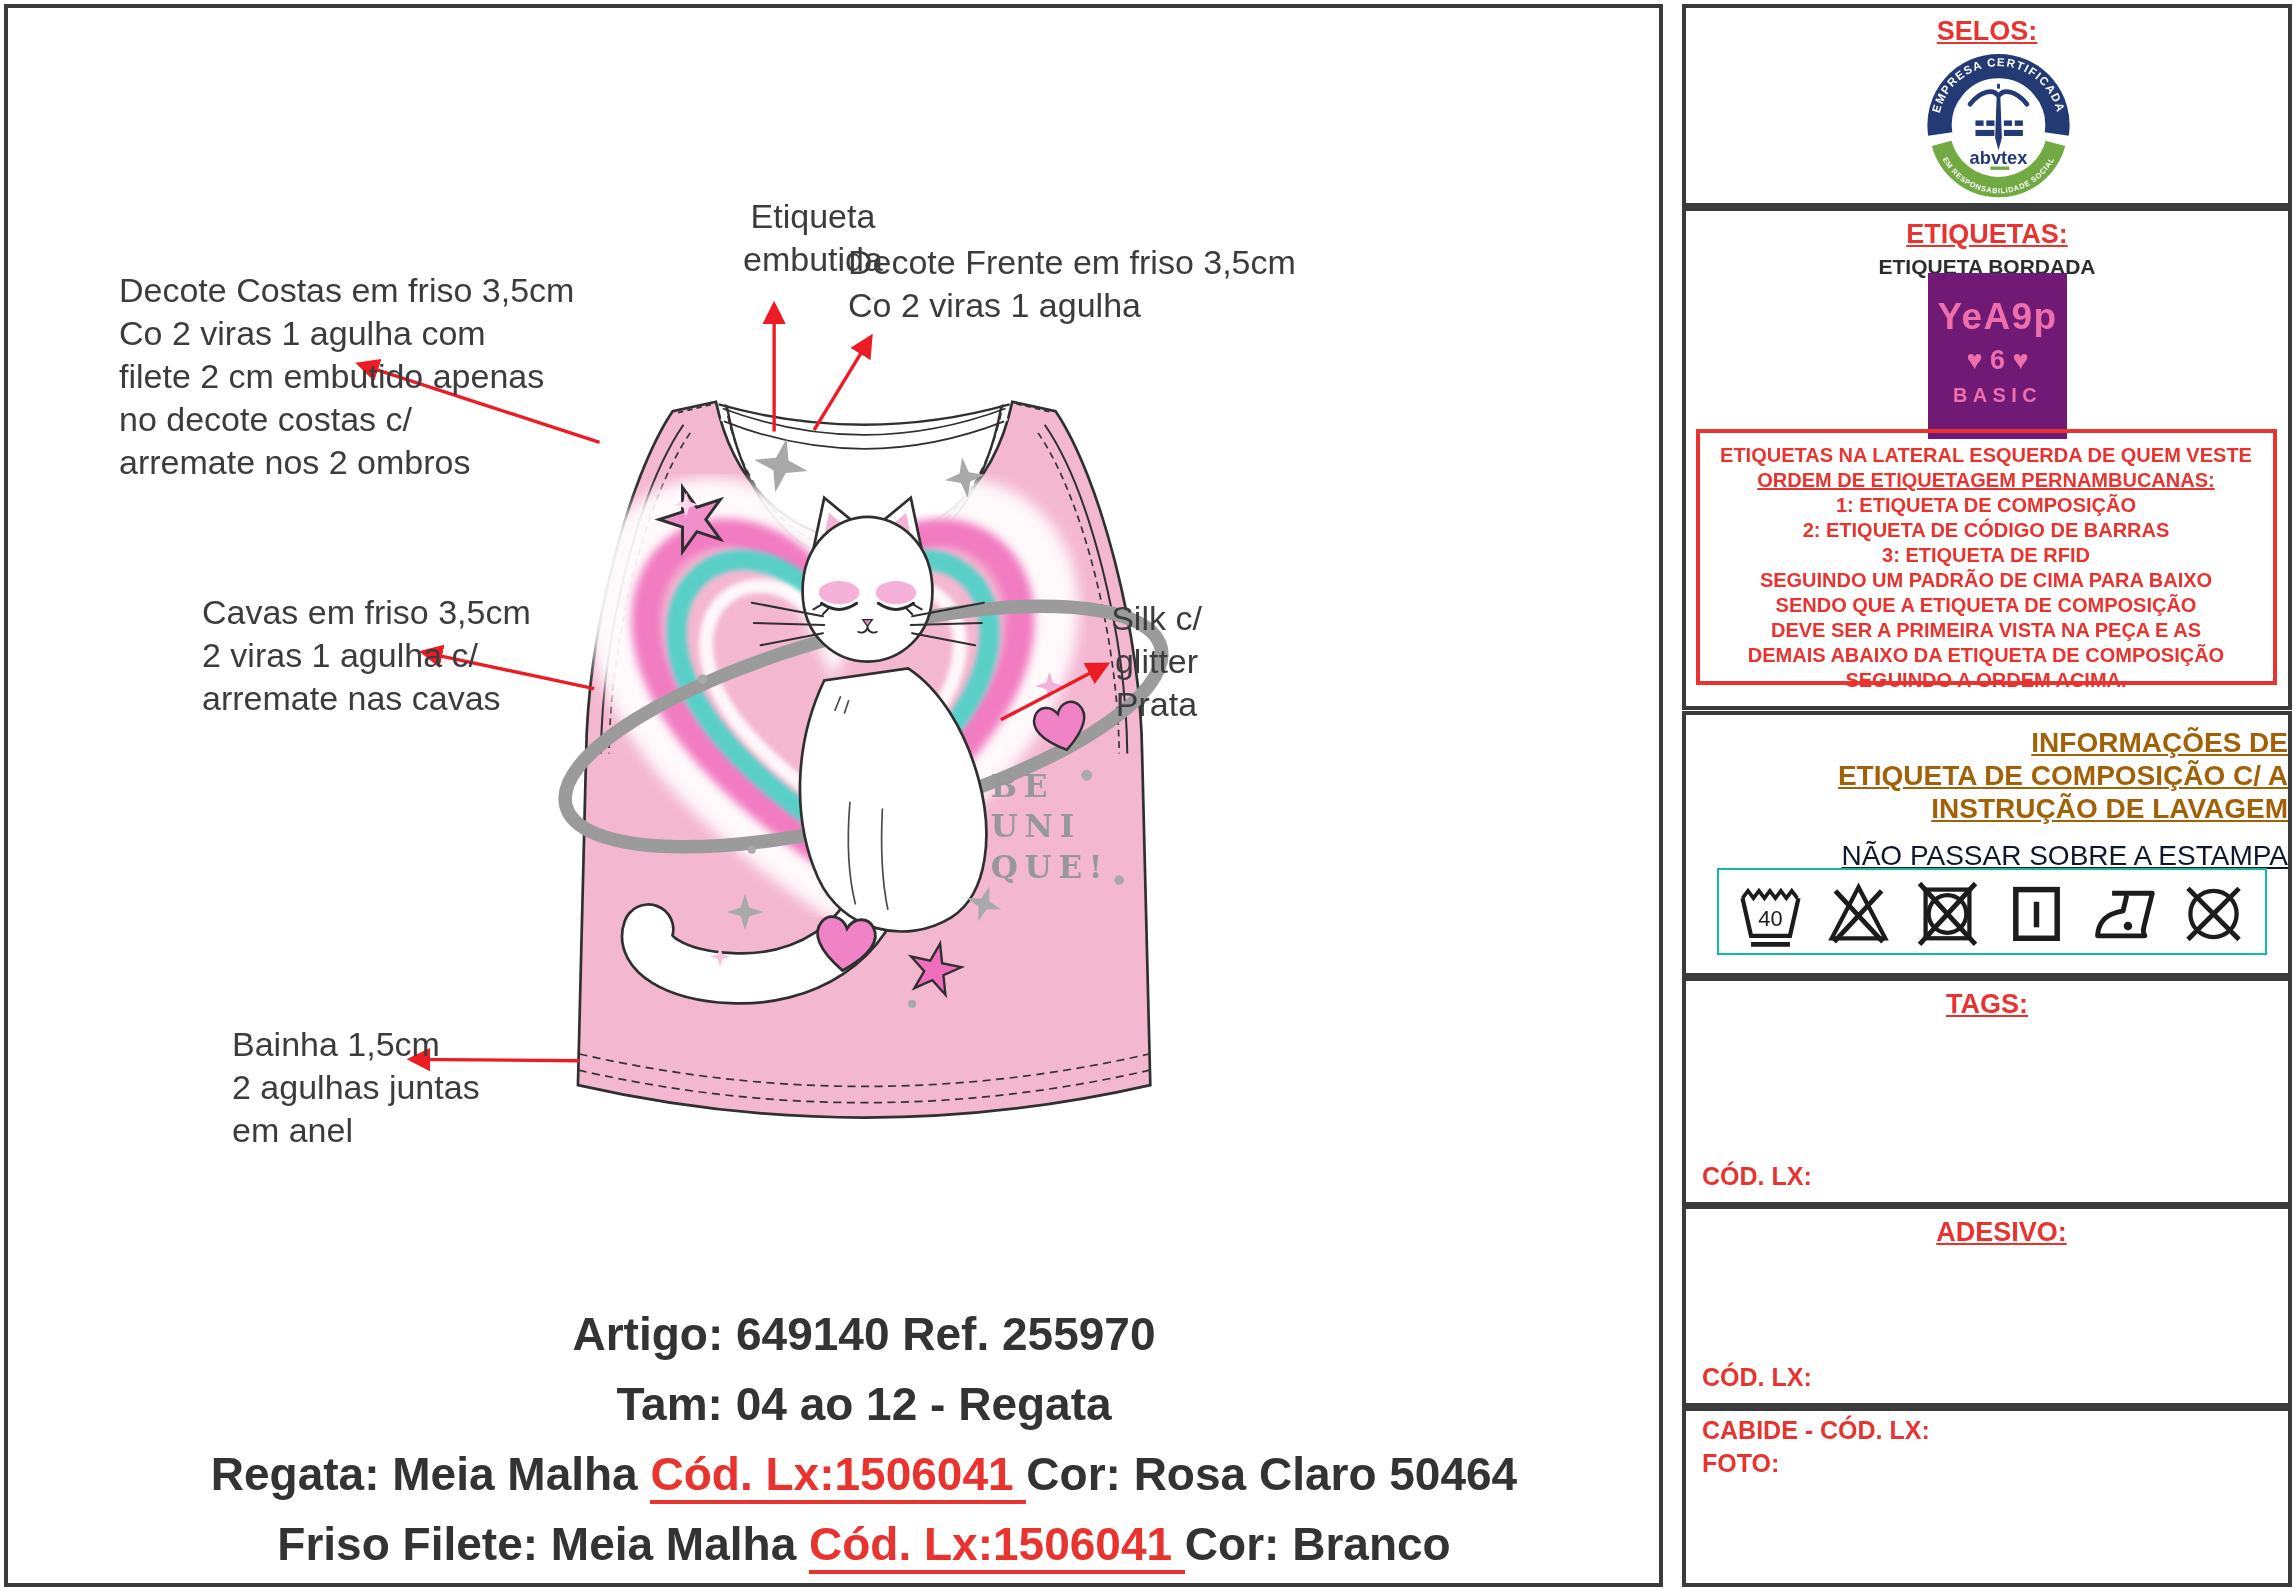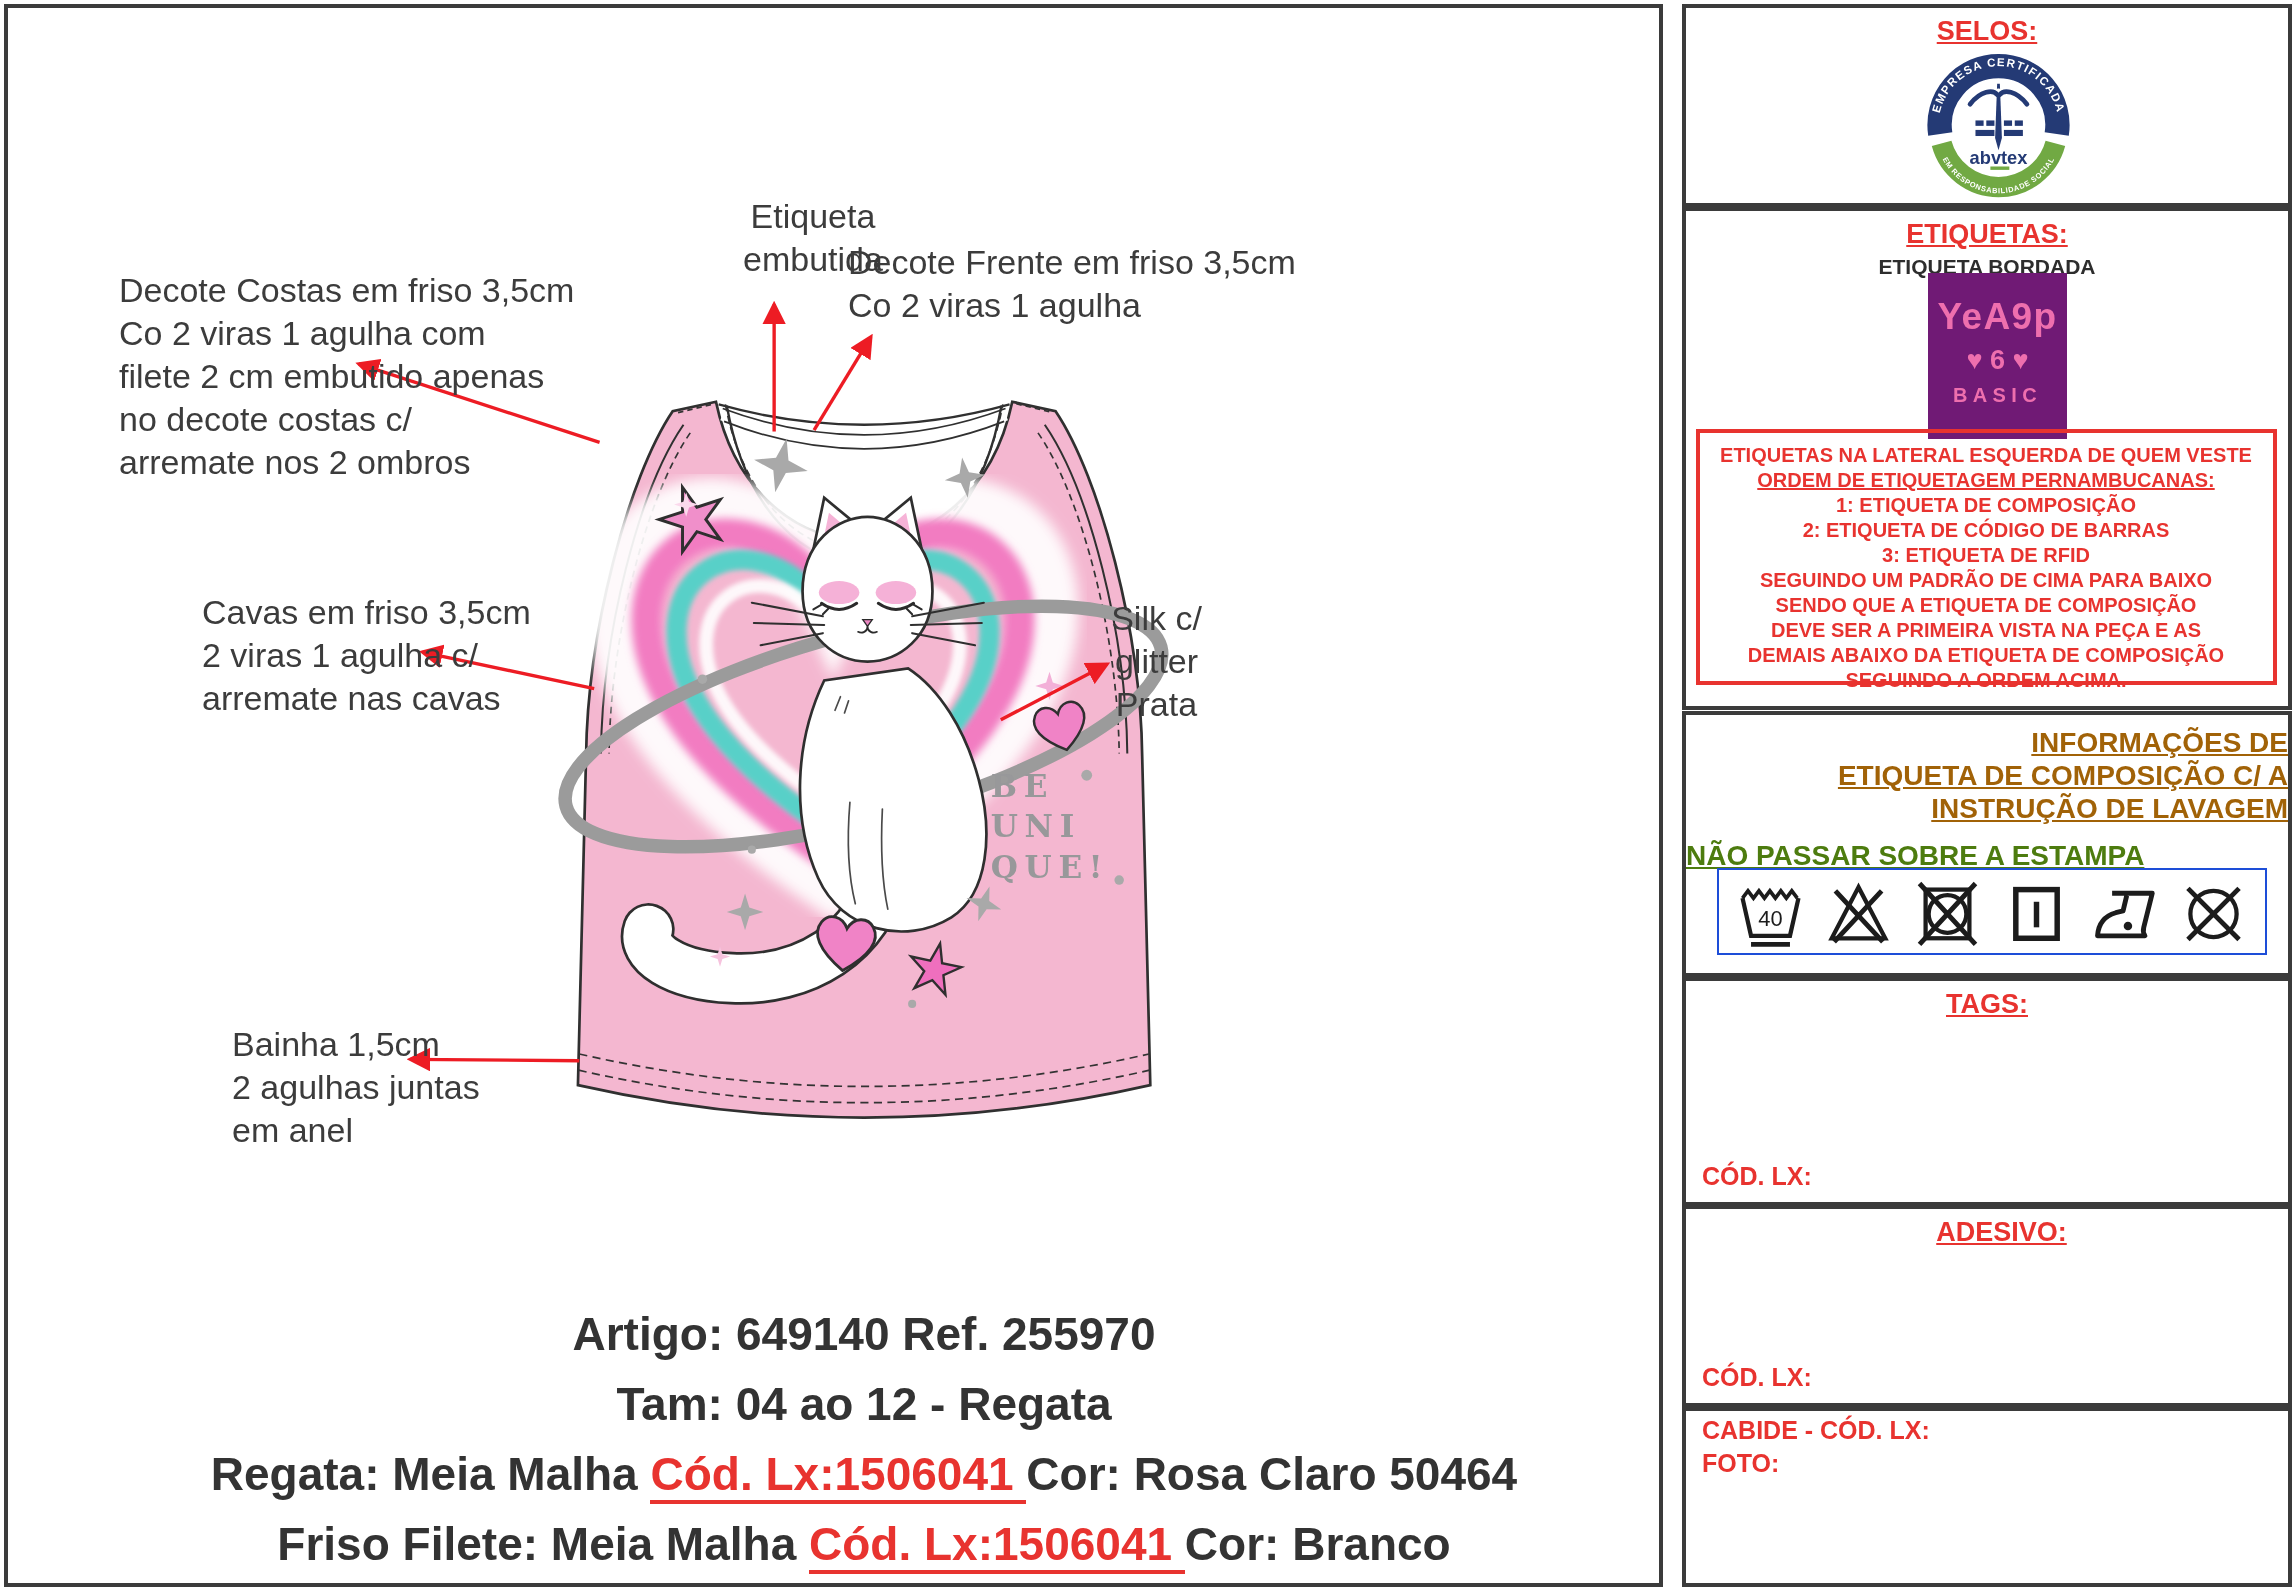--- a/index.html
+++ b/index.html
@@ -34,24 +34,24 @@
   .swatch .basic { font-size:20px; letter-spacing:5.4px; margin-top:8px; }
 
   .rules-box { position:absolute; left:9.5px; top:218px; width:581px; height:256px;
                border:4px solid #e8332f; color:#e8332f; font-weight:bold; font-size:20px;
                line-height:25px; text-align:center; padding-top:9.5px; }
   .rules-box .u { text-decoration:underline; }
   .rules-box .rest { white-space:pre-line; display:block; }
 
   .info-title { text-align:right; font-weight:bold; font-size:28px; line-height:33px; color:#a16207;
                 text-decoration:underline; white-space:pre-line; margin-top:10.8px; }
-  .info-note  { text-align:left; font-weight:bold; font-size:28px; color:#4d7c0f;
+  .info-note  { text-align:right; font-weight:normal; font-size:28px; color:#0f172a;
                 text-decoration:underline; margin-top:15px; }
   .care-box { position:absolute; left:31px; top:153px; width:550px; height:87px;
-              border:2px solid #1d4ed8; display:flex; align-items:center; justify-content:space-around;
+              border:2px solid #14b8a6; display:flex; align-items:center; justify-content:space-around;
               padding:0 6.8px; }
   .care-box svg { width:73px; height:73px; }
 </style>
 </head>
 <body>
 
 <div class="page">
 
   <div class="main-panel">
 

